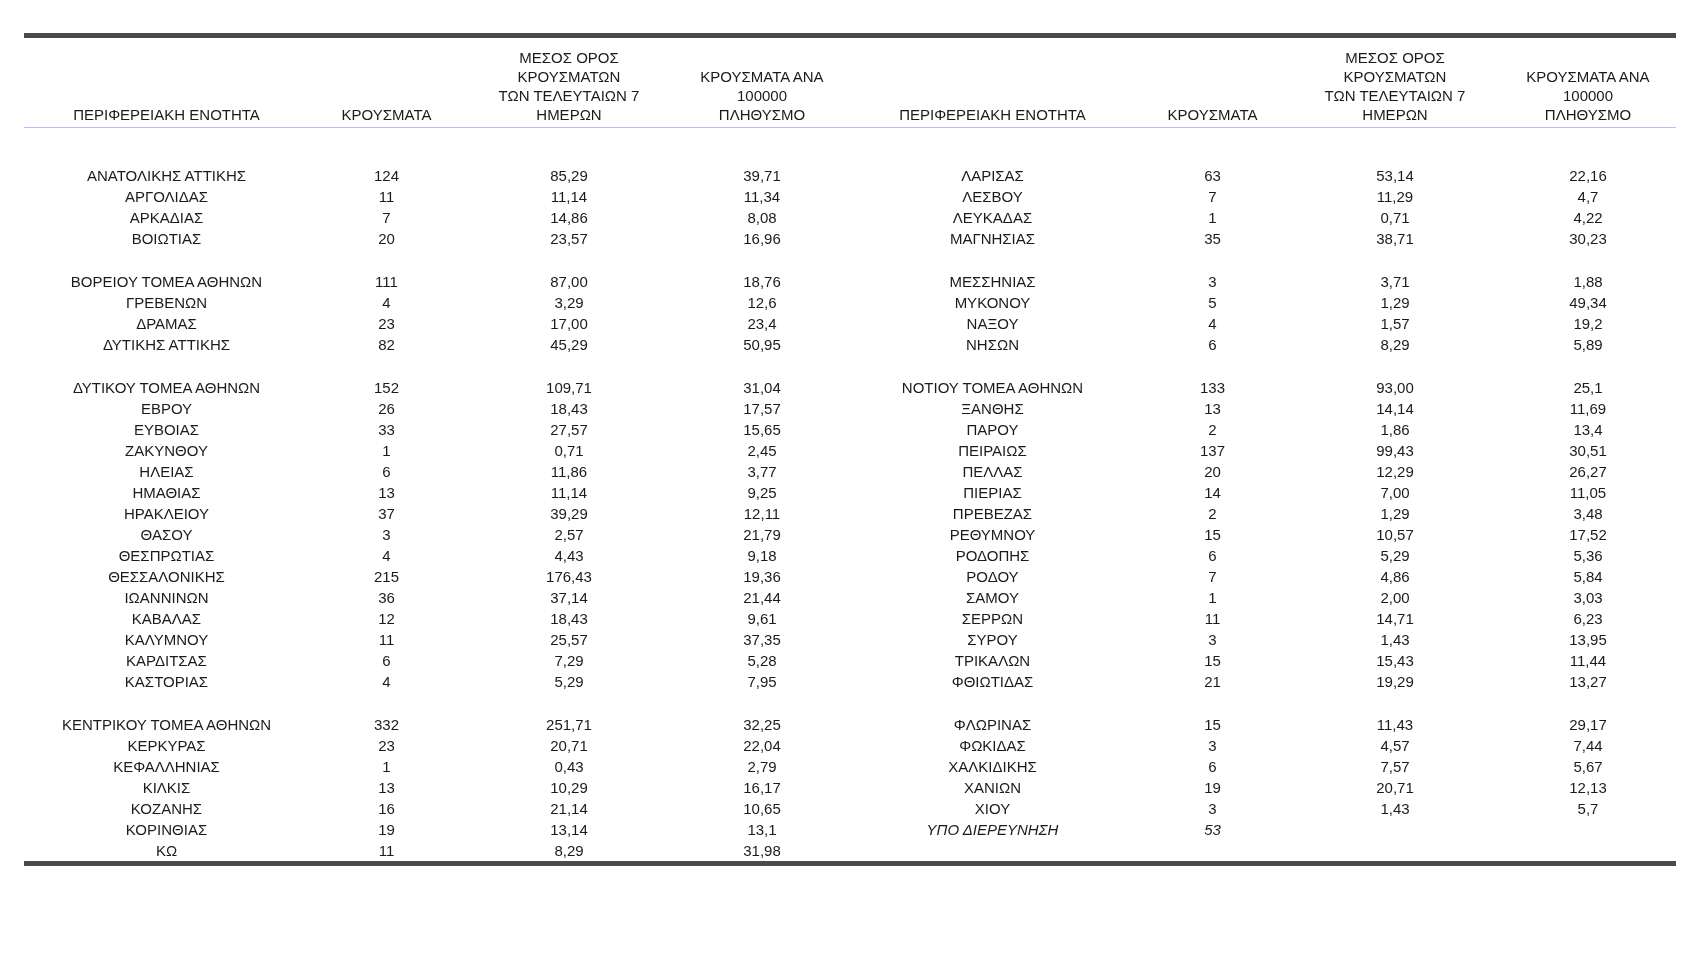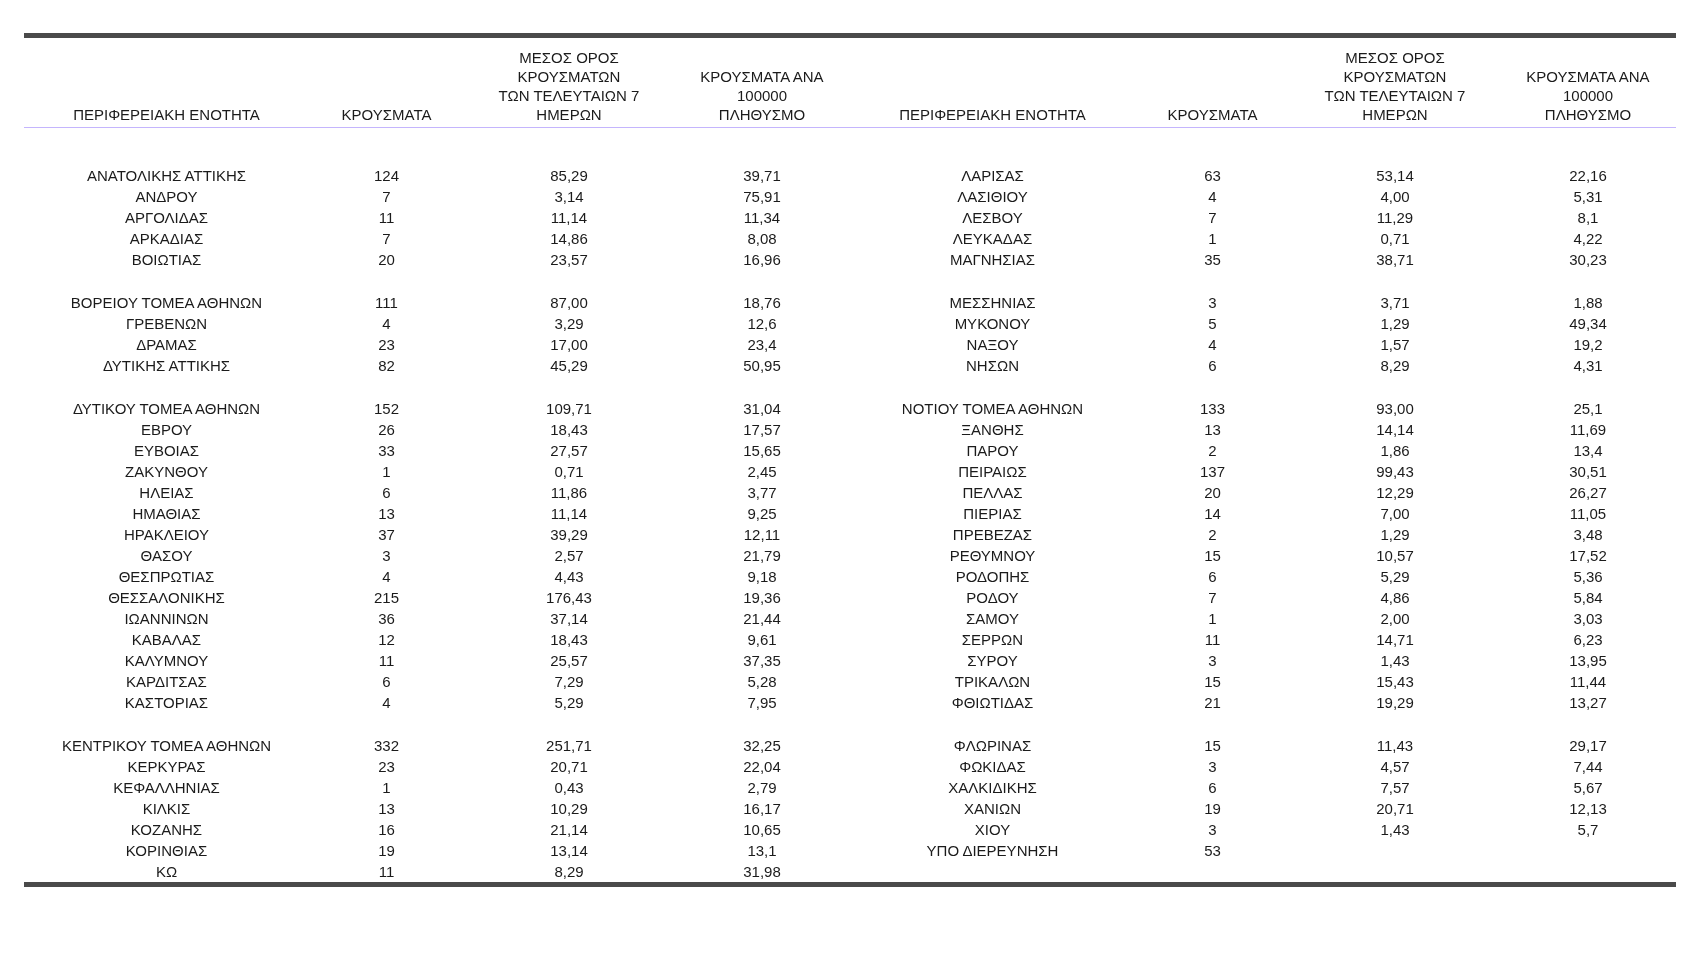--- a/index.html
+++ b/index.html
@@ -27,21 +27,21 @@
     font-size:15px;
     text-align:center;
     height:21px;
     line-height:21px;
     padding:0 4px;
     white-space:nowrap;
     overflow:hidden;
   }
   tr.lead-gap td{height:15px;border:none;}
   tr.gap-row td{height:22px;border:none;}
-  td.italic{}
+  td.italic{font-style:italic;}
 </style>
 </head>
 <body>
 
 <div class="sheet">
   <table class="report">
     <colgroup>
       <col style="width:285px">
         <col style="width:155px">
         <col style="width:210px">
@@ -80,38 +80,28 @@
           <td>ΑΝΑΤΟΛΙΚΗΣ ΑΤΤΙΚΗΣ</td>
           <td>124</td>
           <td>85,29</td>
           <td>39,71</td>
           <td>ΛΑΡΙΣΑΣ</td>
           <td>63</td>
           <td>53,14</td>
           <td>22,16</td>
         </tr>
         <tr>
-          <td>ΑΝΔΡΟΥ</td>
-          <td>7</td>
-          <td>3,14</td>
-          <td>75,91</td>
-          <td>ΛΑΣΙΘΙΟΥ</td>
-          <td>4</td>
-          <td>4,00</td>
-          <td>5,31</td>
-        </tr>
-        <tr>
           <td>ΑΡΓΟΛΙΔΑΣ</td>
           <td>11</td>
           <td>11,14</td>
           <td>11,34</td>
           <td>ΛΕΣΒΟΥ</td>
           <td>7</td>
           <td>11,29</td>
-          <td>8,1</td>
+          <td>4,7</td>
         </tr>
         <tr>
           <td>ΑΡΚΑΔΙΑΣ</td>
           <td>7</td>
           <td>14,86</td>
           <td>8,08</td>
           <td>ΛΕΥΚΑΔΑΣ</td>
           <td>1</td>
           <td>0,71</td>
           <td>4,22</td>
@@ -160,21 +150,21 @@
           <td>19,2</td>
         </tr>
         <tr>
           <td>ΔΥΤΙΚΗΣ ΑΤΤΙΚΗΣ</td>
           <td>82</td>
           <td>45,29</td>
           <td>50,95</td>
           <td>ΝΗΣΩΝ</td>
           <td>6</td>
           <td>8,29</td>
-          <td>4,31</td>
+          <td>5,89</td>
         </tr>
         <tr class="gap-row">
           <td colspan="8"></td>
         </tr>
         <tr>
           <td>ΔΥΤΙΚΟΥ ΤΟΜΕΑ ΑΘΗΝΩΝ</td>
           <td>152</td>
           <td>109,71</td>
           <td>31,04</td>
           <td>ΝΟΤΙΟΥ ΤΟΜΕΑ ΑΘΗΝΩΝ</td>

